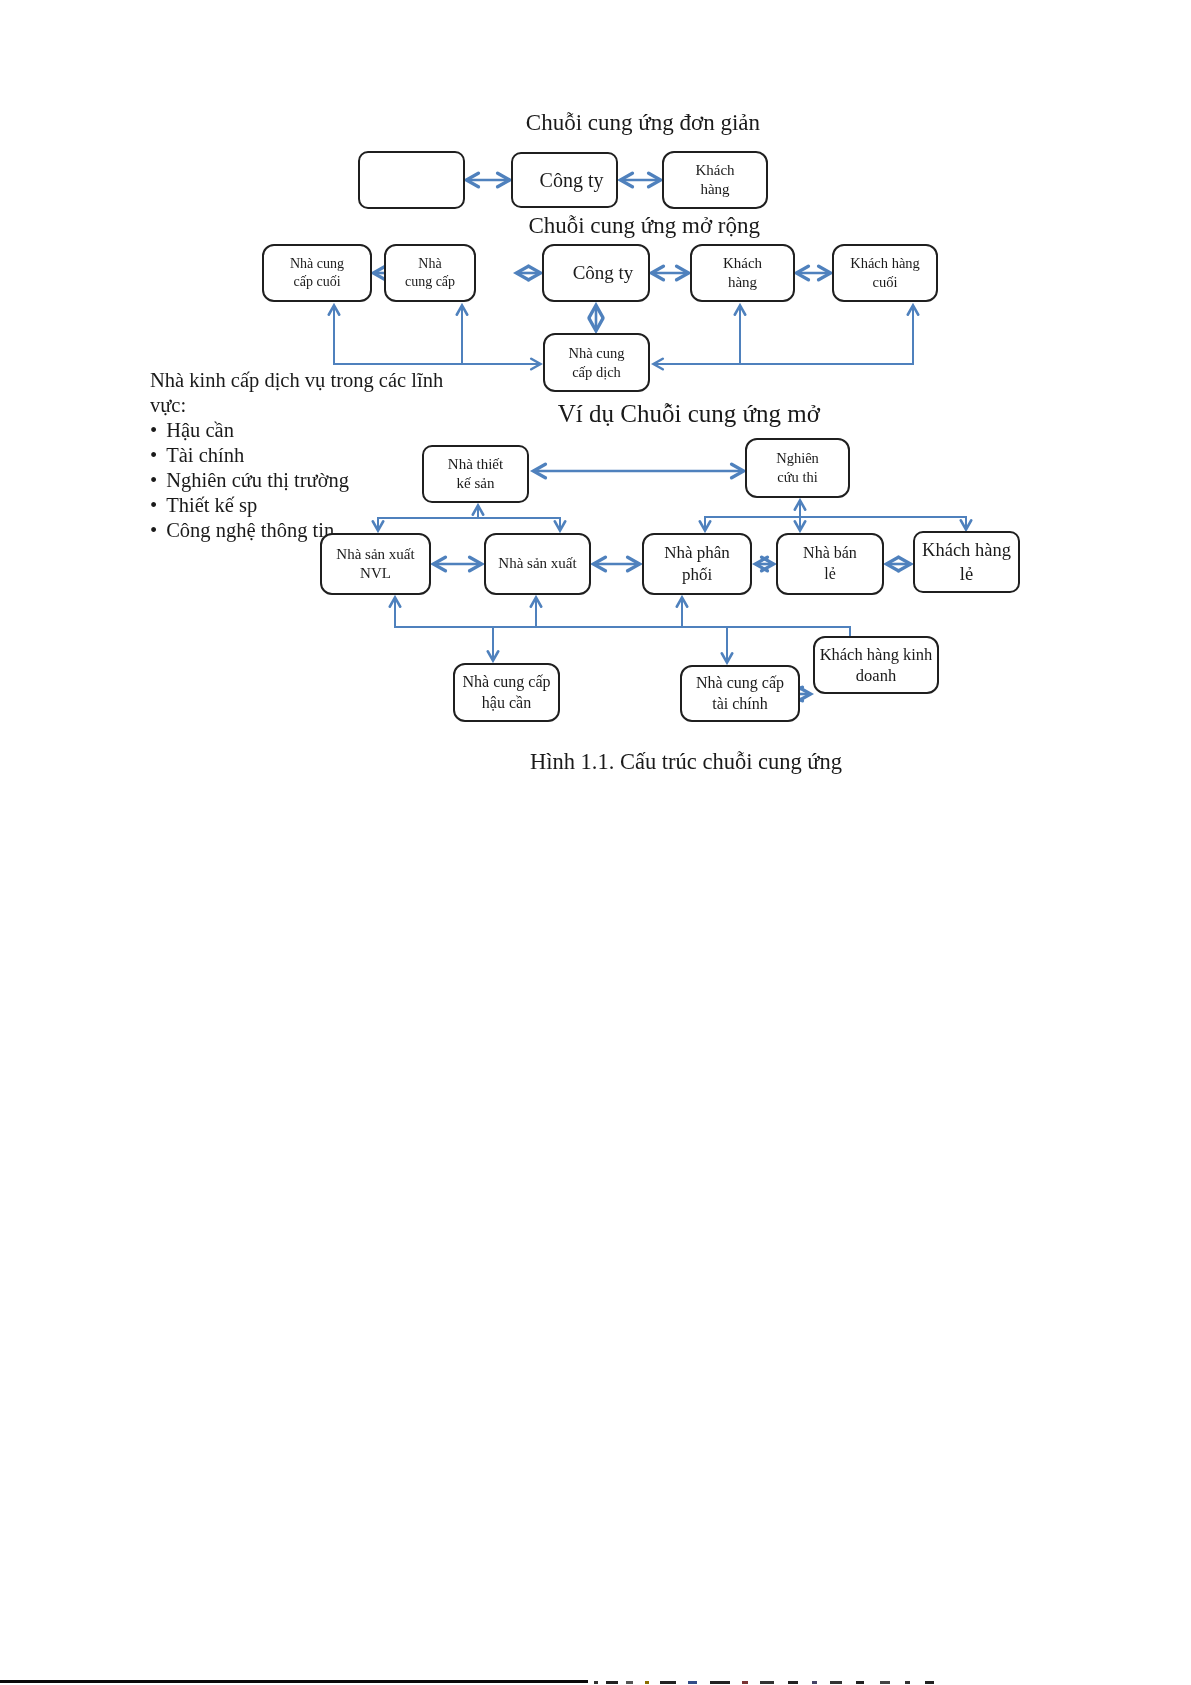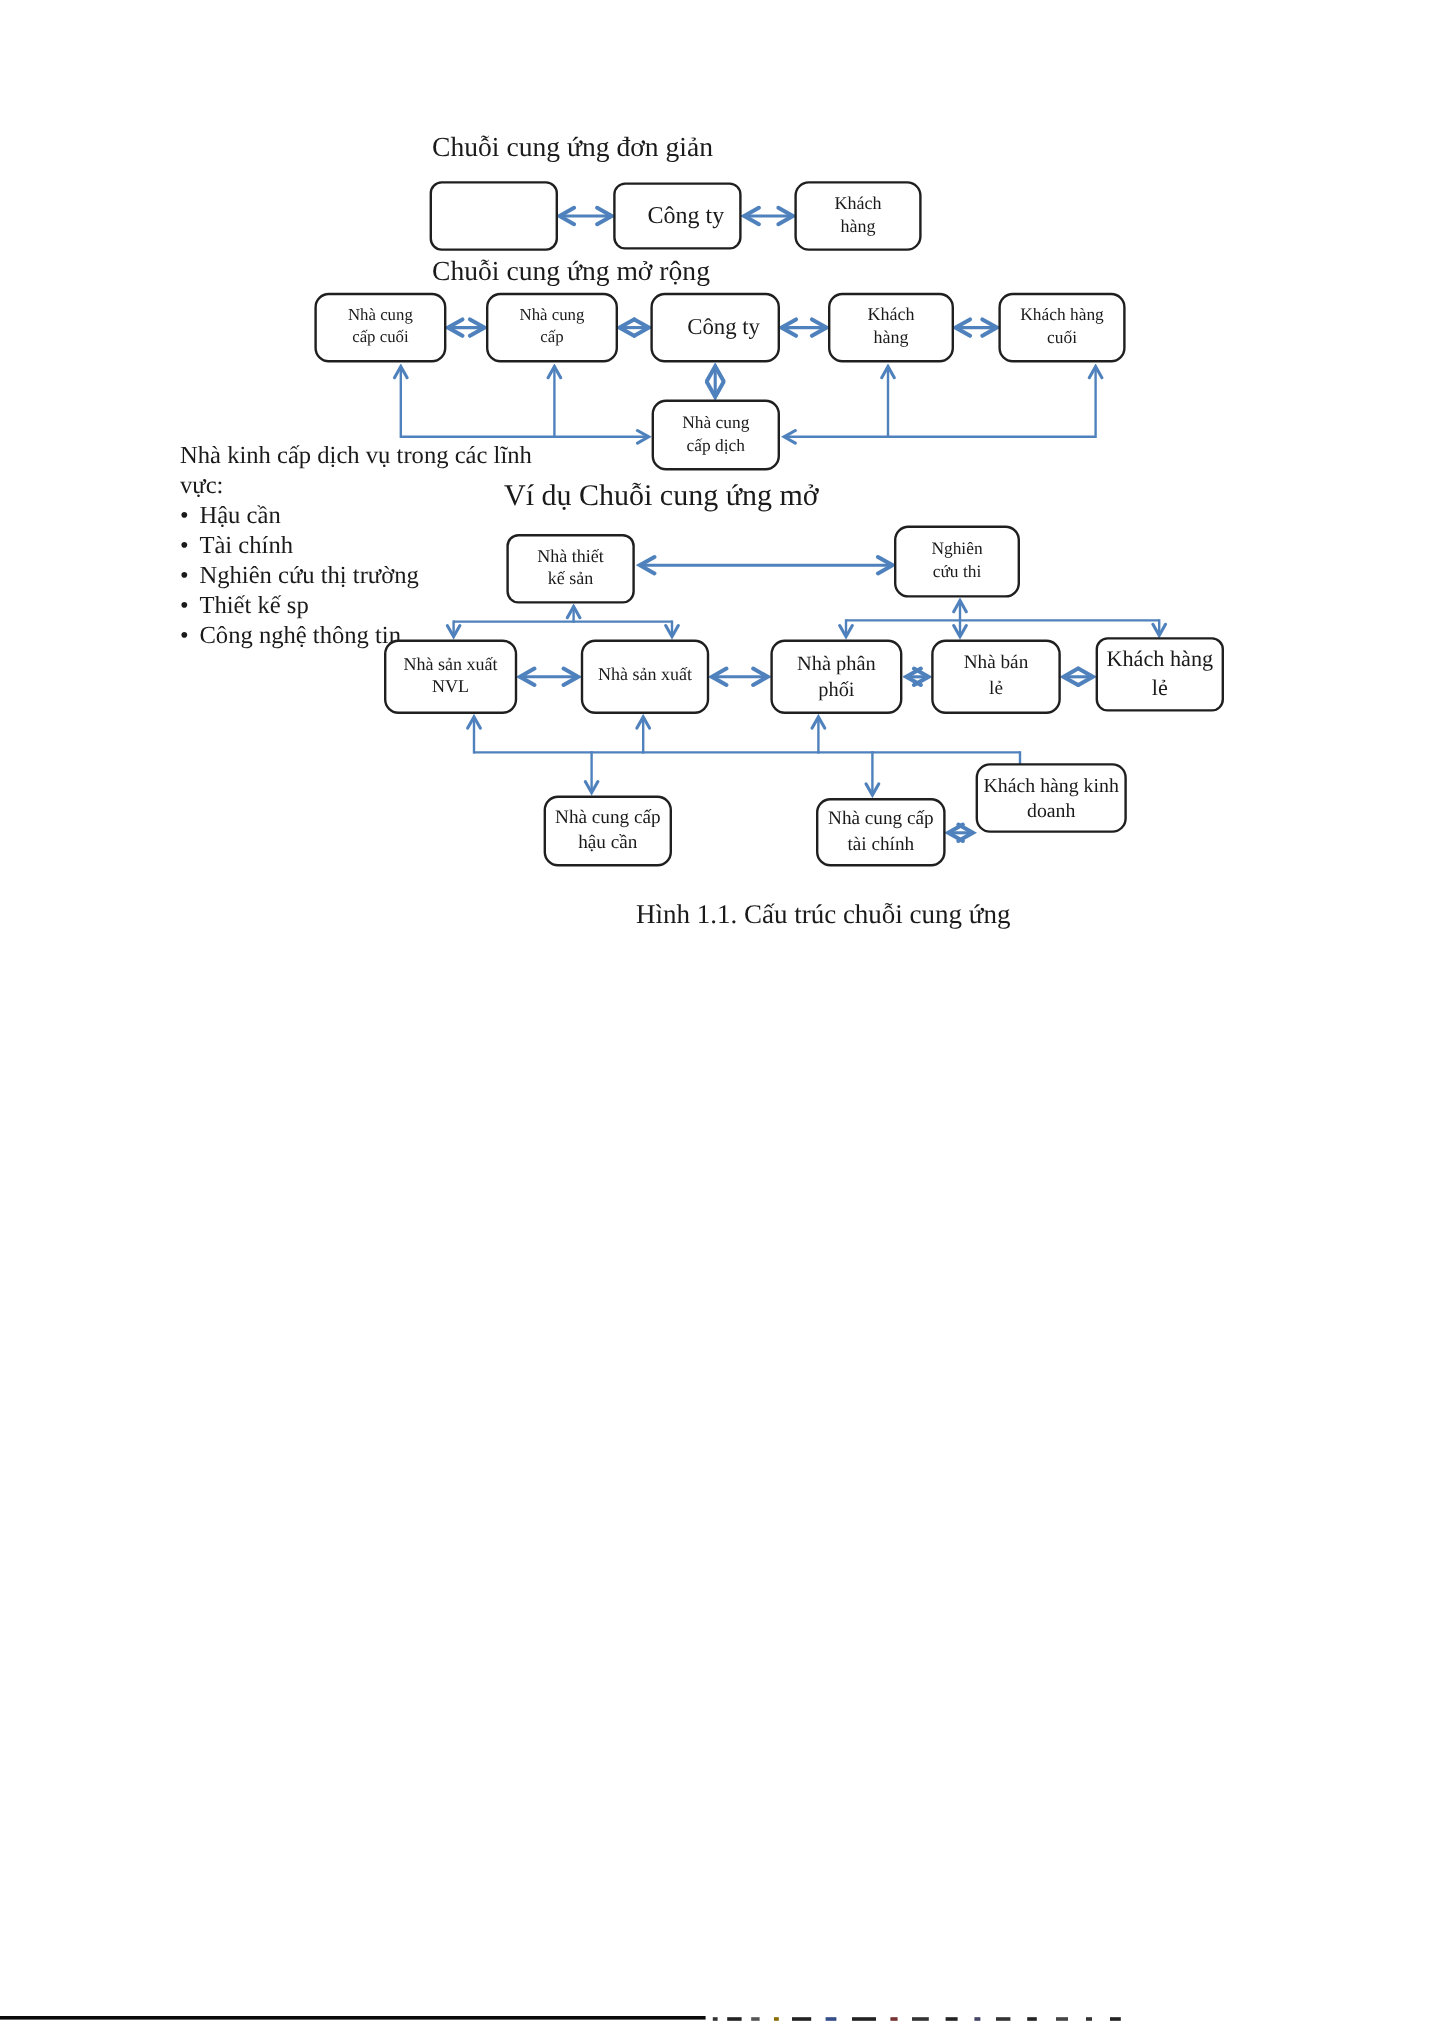--- a/index.html
+++ b/index.html
@@ -1,21 +1,21 @@
 <!DOCTYPE html>
 <html style="--arrow: #4f81bd; --border: #1f1f1f;"><head>
 <meta charset="utf-8">
 <style>
   :root { --arrow:#4f81bd; --border:#1f1f1f; }
   html,body { margin:0; padding:0; background:#ffffff; }
   .canvas {
     position:relative; width:1191px; height:1685px; background:#ffffff;
     font-family:"Liberation Serif", serif; color:#1a1a1a; overflow:hidden;
   }
-  .title { position:absolute; text-align:left; font-size:23px; white-space:nowrap; }
+  .title { position:absolute; text-align:right; font-size:23px; white-space:nowrap; }
   .box {
     position:absolute; box-sizing:border-box; background:#fff;
     border:2px solid var(--border); border-radius:12px;
     display:flex; align-items:center; justify-content:center;
     text-align:center; line-height:1.3;padding-left:14px;
   }
   .note { position:absolute; left:150px; top:368px; width:312px; font-size:20.5px; line-height:25px; }
   .note-intro { margin:0; }
   .note-list { margin:0; padding:0; list-style:none; }
   .note-item::before { content:"\2022"; margin-right:9px; }
@@ -87,21 +87,21 @@
     </g>
   </svg>
 
   <div class="title" style="left:360px;top:110px;width:400px;">Chuỗi cung ứng đơn giản</div>
   <div class="box" style="left:358px;top:151px;width:107px;height:58px;border-radius:10px;font-size:20px;"></div>
   <div class="box" style="left:511px;top:152px;width:107px;height:56px;border-radius:10px;font-size:20px;">Công ty</div>
   <div class="box" style="left:662px;top:151px;width:106px;height:58px;font-size:15px;padding:0 26px;">Khách hàng</div>
 
   <div class="title" style="left:360px;top:213px;width:400px;">Chuỗi cung ứng mở rộng</div>
   <div class="box" style="left:262px;top:244px;width:110px;height:58px;font-size:14px;padding:0 18px;">Nhà cung cấp cuối</div>
-  <div class="box" style="left:405px;top:244px;width:110px;height:58px;font-size:14px;padding:0 18px;">Nhà cung cấp</div>
+  <div class="box" style="left:384px;top:244px;width:92px;height:58px;font-size:14px;padding:0 18px;">Nhà cung cấp</div>
   <div class="box" style="left:542px;top:244px;width:108px;height:58px;font-size:19px;">Công ty</div>
   <div class="box" style="left:690px;top:244px;width:105px;height:58px;font-size:15px;padding:0 24px;">Khách hàng</div>
   <div class="box" style="left:832px;top:244px;width:106px;height:58px;font-size:14.5px;padding:0 16px;">Khách hàng cuối</div>
   <div class="box" style="left:543px;top:333px;width:107px;height:59px;font-size:14.5px;padding:0 18px;">Nhà cung cấp dịch</div>
 
   <div class="note">
     <p class="note-intro">Nhà kinh cấp dịch vụ trong các lĩnh vực:</p>
     <ul class="note-list">
       <li class="note-item">Hậu cần</li>
       <li class="note-item">Tài chính</li>
@@ -113,21 +113,21 @@
 
   <div class="title" style="left:420px;top:400px;width:400px;font-size:25px;">Ví dụ Chuỗi cung ứng mở</div>
   <div class="box" style="left:422px;top:445px;width:107px;height:58px;border-radius:10px;font-size:15px;padding:0 18px;">Nhà thiết kế sản</div>
   <div class="box" style="left:745px;top:438px;width:105px;height:60px;font-size:14.5px;padding:0 22px;">Nghiên cứu thi</div>
   <div class="box" style="left:320px;top:533px;width:111px;height:62px;font-size:15px;padding:0 8px;">Nhà sản xuất NVL</div>
   <div class="box" style="left:484px;top:533px;width:107px;height:62px;font-size:15px;padding:16px 5px;">Nhà sản xuất</div>
   <div class="box" style="left:642px;top:533px;width:110px;height:62px;font-size:17px;padding:0 16px;">Nhà phân phối</div>
   <div class="box" style="left:776px;top:533px;width:108px;height:62px;font-size:16px;padding:0 22px;">Nhà bán lẻ</div>
   <div class="box" style="left:913px;top:531px;width:107px;height:62px;border-radius:10px;font-size:18.5px;padding:17px 4px;">Khách hàng lẻ</div>
   <div class="box" style="left:453px;top:663px;width:107px;height:59px;font-size:16px;padding:0 4px;">Nhà cung cấp hậu cần</div>
-  <div class="box" style="left:680px;top:665px;width:108px;height:57px;font-size:16px;padding:0 6px;">Nhà cung cấp tài chính</div>
+  <div class="box" style="left:680px;top:665px;width:120px;height:57px;font-size:16px;padding:0 6px;">Nhà cung cấp tài chính</div>
   <div class="box" style="left:813px;top:636px;width:126px;height:58px;font-size:16.5px;padding:0 4px;">Khách hàng kinh doanh</div>
 
   <div class="caption">Hình 1.1. Cấu trúc chuỗi cung ứng</div>
 
   <div class="edge-bar"></div>
   <div>
     <div class="frag" style="left:594px;width:4px;background:#333;"></div>
     <div class="frag" style="left:606px;width:12px;background:#222;"></div>
     <div class="frag" style="left:626px;width:7px;background:#555;"></div>
     <div class="frag" style="left:645px;width:4px;background:#8a6d00;"></div>

